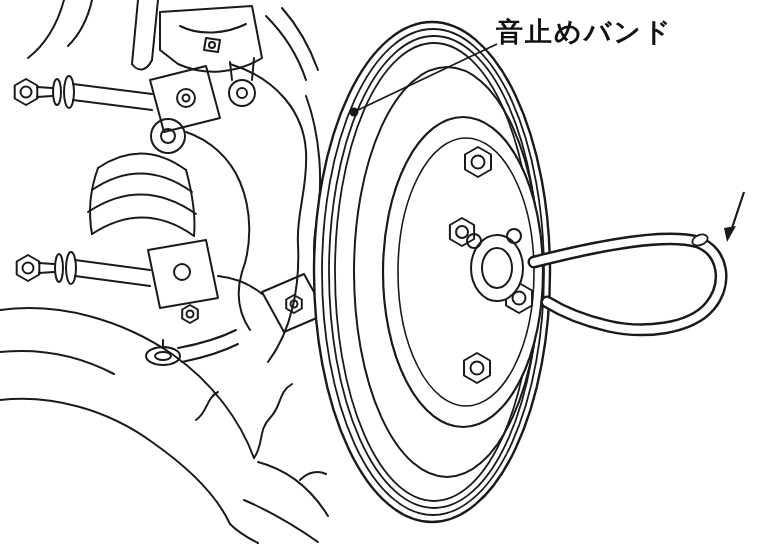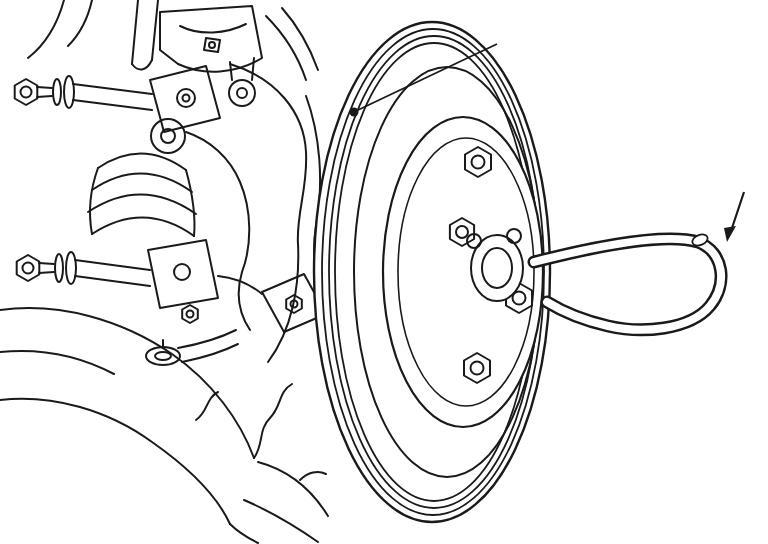--- a/index.html
+++ b/index.html
@@ -150,14 +150,15 @@
     </g>
 
     <g>
       <line x1="497" y1="44" x2="358" y2="110" stroke="#1a1a1a" stroke-width="1.8"></line>
       <circle cx="354" cy="112" r="4.5" fill="#1a1a1a"></circle>
       <line x1="744" y1="192" x2="732" y2="228" stroke="#1a1a1a" stroke-width="2.2"></line>
       <polygon points="727,242 736,226 724,228" fill="#1a1a1a"></polygon>
     </g>
   </svg>
 
+  <div class="callout-label">音止めバンド</div>
 
 </div>
 
 </body></html>

